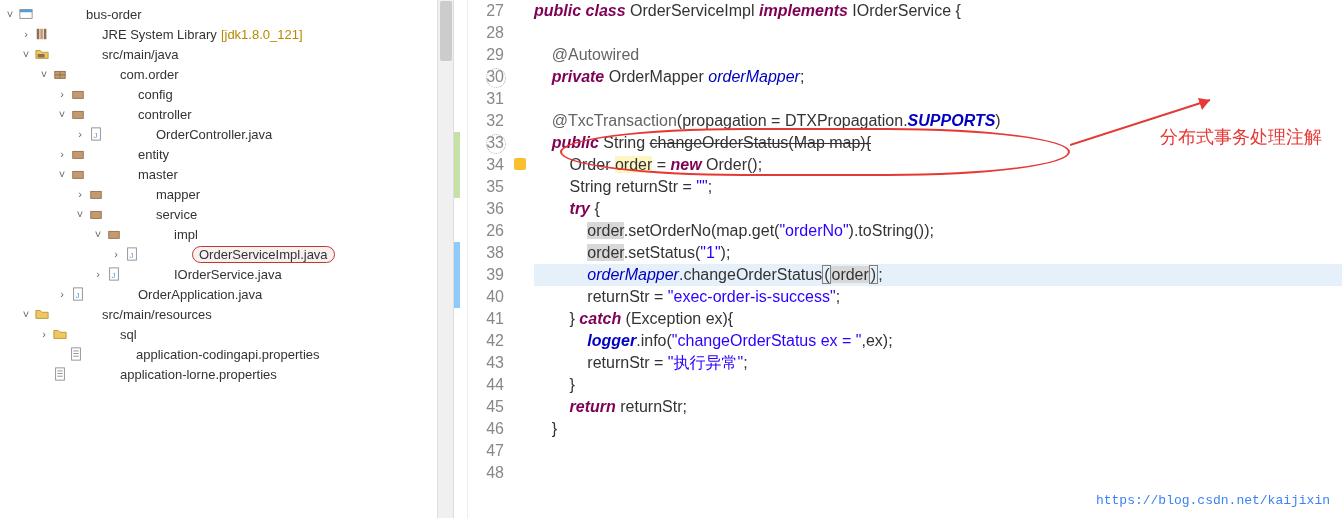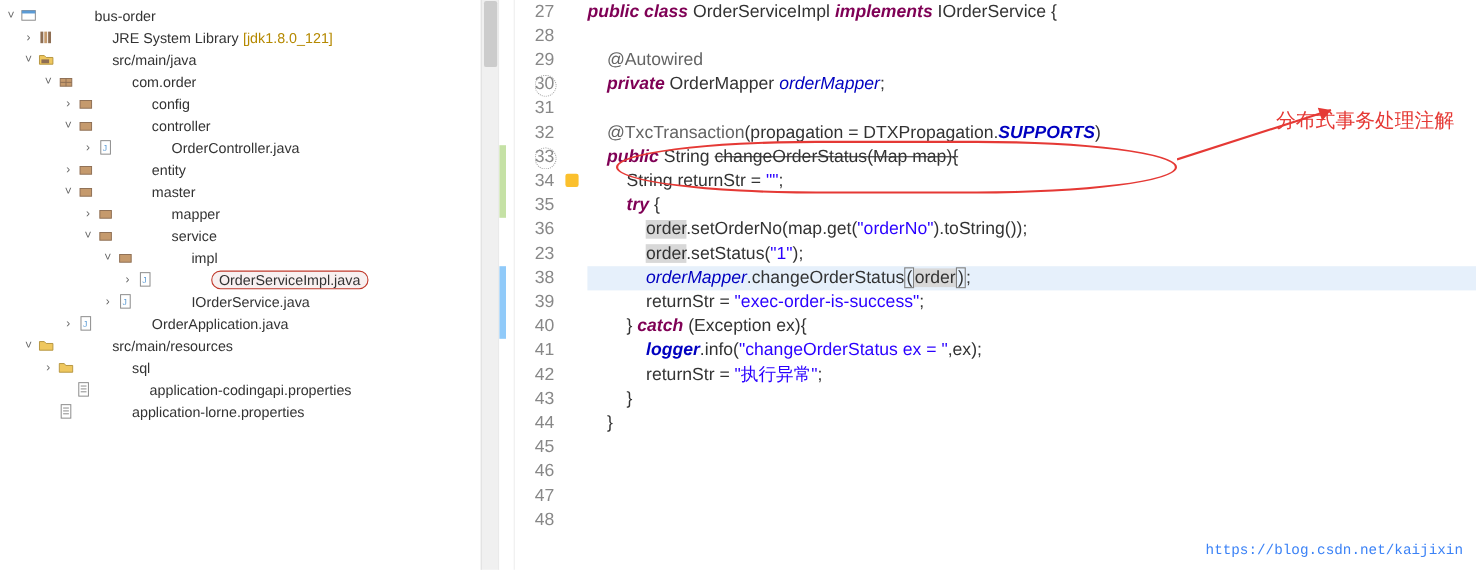--- a/index.html
+++ b/index.html
@@ -33,21 +33,21 @@
 .field { color: #0000c0; font-style: italic; }
 .staticfield { color: #0000c0; font-style: italic; font-weight: bold; }
 .str { color: #2a00ff; }
 .ann { color: #646464; }
 .method-static { font-style: italic; }
 .hl-yellow { background: #fdf6c2; }
 .hl-grey { background: #d8d8d8; }
 .curparen { border:1px solid #808080; padding:0 1px; }
 .red-ellipse { position:absolute; border:2px solid #e53935; border-radius: 50% / 70%; pointer-events:none; }
 .red-arrow { position:absolute; pointer-events:none; }
-.red-text { position:absolute; color:#e53935; font-family: "SimSun","Segoe UI",sans-serif; font-size:18px; pointer-events:none; }
+.red-text { position:absolute; color:#e53935; font-family: "SimSun","Segoe UI",sans-serif; font-size:18px; pointer-events:none;margin-top:28px; }
 .watermark { position:absolute; right:12px; bottom:6px; color:#3b82f6; font-size:13px; font-family: Liberation Mono, monospace; }
 </style>
 </head>
 <body>
 
 <div class="explorer">
   <div class="tree-row" style="padding-left:2px">
     <span class="tree-twisty">˅</span>
     <span class="tree-icon ic-proj">
         <svg viewBox="0 0 16 16">
@@ -248,21 +248,21 @@
     <div>27</div>
     <div>28</div>
     <div>29</div>
     <div class="lineno-circled">30</div>
     <div>31</div>
     <div>32</div>
     <div class="lineno-circled">33</div>
     <div>34</div>
     <div>35</div>
     <div>36</div>
-    <div>23</div>
+    <div>26</div>
     <div>38</div>
     <div>39</div>
     <div>40</div>
     <div>41</div>
     <div>42</div>
     <div>43</div>
     <div>44</div>
     <div>45</div>
     <div>46</div>
     <div>47</div>
@@ -293,30 +293,32 @@
       <div></div>
   </div>
   <div class="code">
     <div class="code-line"><span class="kw">public class</span> <span>OrderServiceImpl</span> <span class="kw">implements</span> <span>IOrderService</span><span> {</span></div>
     <div class="code-line"></div>
     <div class="code-line">    <span class="ann">@Autowired</span></div>
     <div class="code-line">    <span class="kw">private</span><span> OrderMapper </span><span class="field">orderMapper</span><span>;</span></div>
     <div class="code-line"></div>
     <div class="code-line">    <span class="ann">@TxcTransaction</span><span>(propagation = DTXPropagation.</span><span class="staticfield">SUPPORTS</span><span>)</span></div>
     <div class="code-line">    <span class="kw">public</span><span> String </span><span style="text-decoration:line-through">changeOrderStatus</span><span style="text-decoration:line-through">(Map map){</span></div>
+    <div class="code-line">        <span>Order </span><span class="hl-yellow">order</span><span> = </span><span class="kw">new</span><span> Order();</span></div>
     <div class="code-line">        <span>String returnStr = </span><span class="str">""</span><span>;</span></div>
     <div class="code-line">        <span class="kw">try</span><span> {</span></div>
     <div class="code-line">            <span class="hl-grey">order</span><span>.setOrderNo(map.get(</span><span class="str">"orderNo"</span><span>).toString());</span></div>
     <div class="code-line">            <span class="hl-grey">order</span><span>.setStatus(</span><span class="str">"1"</span><span>);</span></div>
     <div class="code-line current">            <span class="field">orderMapper</span><span>.changeOrderStatus</span><span class="curparen">(</span><span class="hl-grey">order</span><span class="curparen">)</span><span>;</span></div>
     <div class="code-line">            <span>returnStr = </span><span class="str">"exec-order-is-success"</span><span>;</span></div>
     <div class="code-line">        <span>} </span><span class="kw">catch</span><span> (Exception ex){</span></div>
     <div class="code-line">            <span class="staticfield">logger</span><span>.info(</span><span class="str">"changeOrderStatus ex = "</span><span>,ex);</span></div>
     <div class="code-line">            <span>returnStr = </span><span class="str">"执行异常"</span><span>;</span></div>
     <div class="code-line">        <span>}</span></div>
+    <div class="code-line">        <span class="kw">return</span><span> returnStr;</span></div>
     <div class="code-line">    <span>}</span></div>
     <div class="code-line"></div>
 
     <div class="red-ellipse" style="left:30px; top:128px; width:510px; height:48px;"></div>
     <svg class="red-arrow" style="left:540px;top:90px;width:160px;height:60px">
         <line x1="0" y1="55" x2="140" y2="10" stroke="#e53935" stroke-width="2"></line>
         <polygon points="140,10 128,8 132,20" fill="#e53935"></polygon>
       </svg>
     <div class="red-text" style="left:630px; top:98px;">分布式事务处理注解</div>
 

